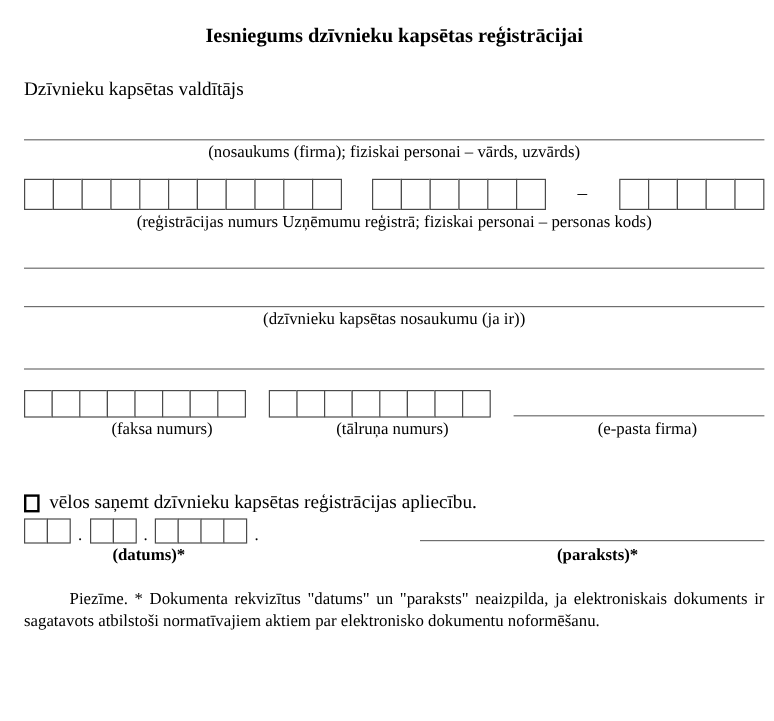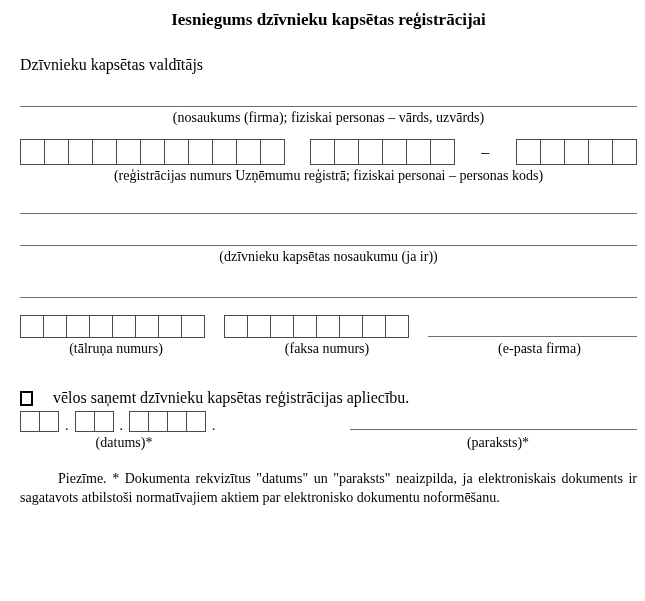--- a/index.html
+++ b/index.html
@@ -1,17 +1,17 @@
 <!DOCTYPE html>
 <html><head>
 <meta charset="utf-8">
 <style>
   html, body { margin:0; padding:0; background:#ffffff; }
   body { width:645px; height:601px; color:#000; font-family:"Liberation Serif", serif; }
-  .page { box-sizing:border-box; width:645px; height:601px; padding:10px 8px 0 20px; overflow:hidden; }
+  .page { box-sizing:border-box; width:645px; height:601px; padding:20px 8px 0 20px; overflow:hidden; }
 
   .title { margin:0; font-size:17px; line-height:20px; font-weight:bold; text-align:center; }
   .subject { margin:25px 0 0 0; font-size:16px; line-height:20px; }
 
   .rule { height:0; border-bottom:1px solid #6e6e6e; }
   .line-name { margin-top:31px; }
   .line-plain { margin-top:28px; }
 
   .caption { font-size:14px; line-height:18px; text-align:center; margin-top:2px; }
 
@@ -26,48 +26,48 @@
   .ph .cell { width:24px; height:23px; }
   .fax-cells { margin-left:19px; }
   .email-line { flex:1; margin-left:19px; border-bottom:1px solid #6e6e6e; height:0; margin-bottom:1px; }
 
   .caption-row { display:flex; margin-top:2px; }
   .cap { font-size:14px; line-height:18px; text-align:center; }
   .cap-phone { width:192px; }
   .cap-fax { width:192px; margin-left:19px; }
   .cap-email { flex:1; margin-left:19px; }
 
-  .checkbox-row { display:flex; align-items:center; margin-top:30px;gap:12px; }
+  .checkbox-row { display:flex; align-items:center; margin-top:41px; }
   .checkbox { box-sizing:border-box; width:13px; height:15px; border:2px solid #000; margin-right:8px; flex:none; }
   .checkbox-label { font-size:16px; line-height:20px; }
 
   .consent { margin:24px 0 0 0; font-size:13px; line-height:16px; }
 
   .date-row { display:flex; align-items:flex-end; margin-top:3px; }
   .dt .cell { width:20px; height:21px; }
   .dot { font-size:14px; line-height:13px; margin:0 6px; }
   .sig-line { flex:1; margin-left:128px; border-bottom:1px solid #6e6e6e; height:0; margin-bottom:2px; }
 
-  .caption-row2 { display:flex; margin-top:2px; }
+  .caption-row2 { display:flex; margin-top:2px;font-weight:bold; }
   .cap-datums { width:208px; }
   .cap-paraksts { width:278px; margin-left:auto; }
 
   .note { margin:17px 0 0 0; font-size:14px; line-height:19px; text-align:justify; text-indent:38px; }
 </style>
 </head>
 <body>
 
 <div class="page">
 
   <h1 class="title">Iesniegums dzīvnieku kapsētas reģistrācijai</h1>
 
   <p class="subject">Dzīvnieku kapsētas valdītājs</p>
 
   <div class="rule line-name"></div>
-  <div class="caption">(nosaukums (firma); fiziskai personas – vārds, uzvārds)</div>
+  <div class="caption">(nosaukums (firma); fiziskai personai – vārds, uzvārds)</div>
 
   <div class="reg-row">
     <div class="cells">
         <span class="cell"></span>
         <span class="cell"></span>
         <span class="cell"></span>
         <span class="cell"></span>
         <span class="cell"></span>
         <span class="cell"></span>
         <span class="cell"></span>
@@ -119,22 +119,22 @@
         <span class="cell"></span>
         <span class="cell"></span>
         <span class="cell"></span>
         <span class="cell"></span>
         <span class="cell"></span>
         <span class="cell"></span>
       </div>
     <div class="email-line"></div>
   </div>
   <div class="caption-row">
+    <span class="cap cap-fax">(faksa numurs)</span>
     <span class="cap cap-phone">(tālruņa numurs)</span>
-    <span class="cap cap-fax">(faksa numurs)</span>
     <span class="cap cap-email">(e-pasta firma)</span>
   </div>
 
   <div class="checkbox-row">
     <span class="checkbox"></span>
     <span class="checkbox-label">vēlos saņemt dzīvnieku kapsētas reģistrācijas apliecību.</span>
   </div>
 
 
   <div class="date-row">

